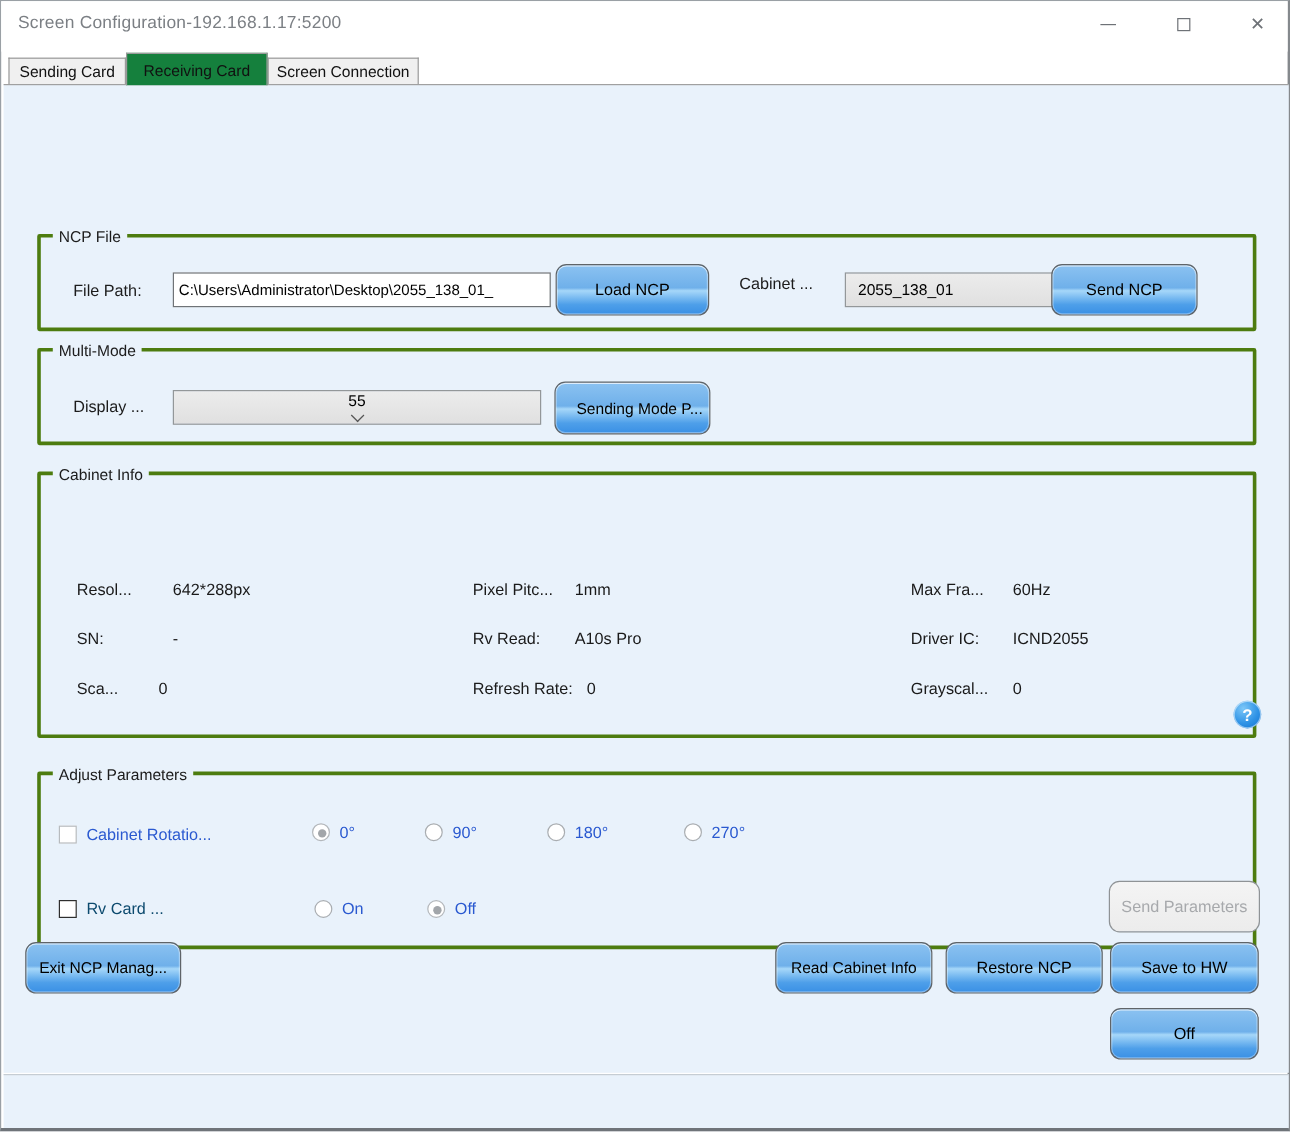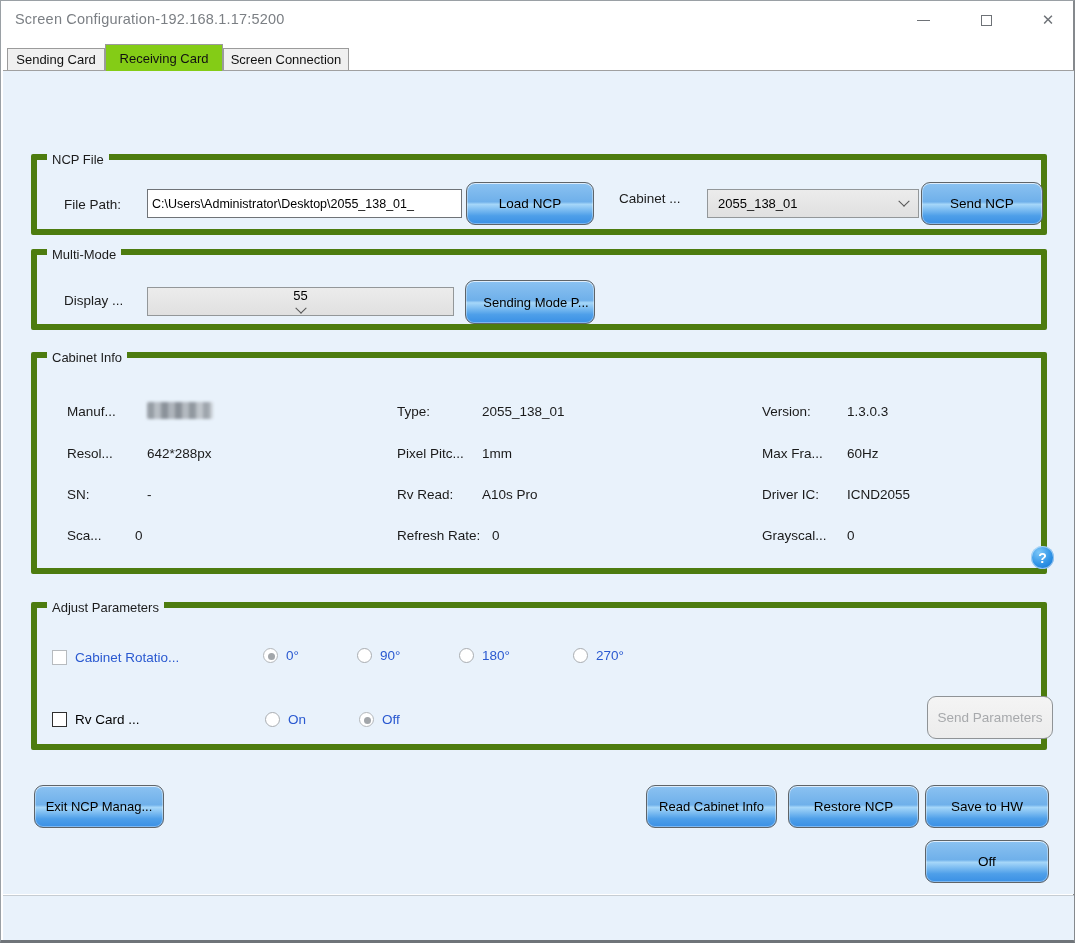--- a/index.html
+++ b/index.html
@@ -23,29 +23,29 @@
   .win-btn{ position:absolute; top:6px; width:34px; height:26px; display:flex; align-items:center; justify-content:center; color:#6e7277; cursor:default; }
   .win-min{ left:905px; font-size:15px; }
   .win-max{ left:968px; font-size:13px; }
   .win-close{ left:1030px; font-size:15px; }
   .min-bar{ width:13px; height:0; border-top:1.5px solid #6e7277; }
   .max-box{ width:11px; height:11px; border:1.5px solid #6e7277; background:transparent; }
   
   .tab{ position:absolute; background:#f0f0f0; border:1px solid #9b9b9b; border-bottom:none;
         font-size:13px; color:#111; display:flex; align-items:center; justify-content:center; cursor:default; }
   .tab-inactive{ top:47px; height:22px; z-index:1; }
-  .tab-active{ top:43px; height:27px; background:#84cc16; z-index:3; }
+  .tab-active{ top:43px; height:27px; background:#15803d; z-index:3; }
   
   .pane{
     position:absolute; left:2px; top:69px; width:1071px; height:824px;
     background:#e9f2fb; border-top:1px solid #a0a0a0;
   }
   .statusstrip{ position:absolute; left:2px; top:894px; width:1071px; height:45px; background:#e9f2fb; border-top:1px solid #c6cdd3; }
   
-  .group{ position:absolute; border:6px solid #4d7c0f; border-radius:2px; }
+  .group{ position:absolute; border:3px solid #4d7c0f; border-radius:2px;margin-top:41px; }
   .group-title{ position:absolute; top:-8px; left:10px; background:#e9f2fb; padding:0 5px; font-size:13px; color:#1c1c1c; }
   
   .lbl{ position:absolute; font-size:13.5px; color:#1c1c1c; white-space:nowrap; }
   .txt-input{
     position:absolute; font-family:"Liberation Sans",sans-serif; font-size:12.5px; color:#000;
     background:#fff; border:1px solid #6f7377; padding:0 4px; outline:none;
   }
   .combo{
     position:absolute; background:linear-gradient(180deg,#ececec, #e0e0e0);
     border:1px solid #939799; display:flex; align-items:center; padding:0 10px; cursor:default;
@@ -69,21 +69,21 @@
   
   .cb{ position:absolute; width:15px; height:15px; background:#fff; }
   .cb-dim{ border:1px solid #b7bbbf; }
   .cb-dark{ border:1.5px solid #2e2e2e; }
   .radio{ position:absolute; width:15px; height:15px; border-radius:50%; background:#fff; border:1px solid #a9adb1; }
   .radio.sel{ border-color:#b3b7bb; }
   .radio.sel::after{
     content:""; position:absolute; left:3.5px; top:3.5px; width:7px; height:7px; border-radius:50%; background:#a2a6aa;
   }
   .blue-lbl{ color:#2a59d0; }
-  .black-lbl{ color:#000000; }
+  .black-lbl{ color:#0c4a6e; }
   
   .ci-row{ position:absolute; left:0; width:100%; height:18px; }
   .ci-cell{ position:absolute; font-size:13.5px; color:#1a1a1a; white-space:nowrap; }
   .ci-cell .flabel{ display:inline-block; }
   .ci-c1{ left:30px; } .ci-c1 .flabel{ min-width:80px; }
   .ci-c2{ left:360px; } .ci-c2 .flabel{ min-width:85px; }
   .ci-c3{ left:725px; } .ci-c3 .flabel{ min-width:85px; }
   .redacted-blob{
     display:inline-block; width:66px; height:17px; vertical-align:middle; margin-top:-3px;
     background:
@@ -133,47 +133,36 @@
     <div class="group" style="left:28px; top:83px; width:1016px; height:81px;">
       <div class="group-title">NCP File</div>
       <div class="lbl" style="left:27px; top:37px;">File Path:</div>
       <input class="txt-input" style="left: 110px; top: 29px; width: 315px; height: 29px;" value="C:\Users\Administrator\Desktop\2055_138_01_">
       <div class="btn-blue" style="left:429px; top:22px; width:128px; height:43px;">Load NCP</div>
       <div class="lbl" style="left:582px; top:31px;">Cabinet ...</div>
       <div class="combo" style="left:670px; top:29px; width:212px; height:29px;">
         <span class="combo-text">2055_138_01</span>
         <span class="chev"></span>
       </div>
-      <div class="btn-blue" style="left:884px; top:22px; width:122px; height:43px;">Send NCP</div>
+      <div class="btn-blue" style="left:842px; top:22px; width:122px; height:43px;">Send NCP</div>
     </div>
 
     <div class="group" style="left:28px; top:178px; width:1016px; height:81px;">
       <div class="group-title">Multi-Mode</div>
       <div class="lbl" style="left:27px; top:38px;">Display ...</div>
       <div class="combo" style="left:110px; top:32px; width:307px; height:29px;flex-direction:column;">
         <span class="combo-text">55</span>
         <span class="chev"></span>
       </div>
       <div class="btn-blue" style="left:428px; top:25px; width:130px; height:44px; font-size:13px;padding-left:12px;">Sending Mode P...</div>
     </div>
 
     <div class="group" style="left:28px; top:281px; width:1016px; height:222px;">
       <div class="group-title">Cabinet Info</div>
 
-      <div class="ci-row" style="top:46px;">
-        <div class="ci-cell ci-c1">
-          <span class="flabel">Manuf...</span><span class="redacted-blob"></span>
-        </div>
-        <div class="ci-cell ci-c2">
-          <span class="flabel">Type:</span><span>2055_138_01</span>
-        </div>
-        <div class="ci-cell ci-c3">
-          <span class="flabel">Version:</span><span>1.3.0.3</span>
-        </div>
-      </div>
 
       <div class="ci-row" style="top:88px;">
         <div class="ci-cell ci-c1">
           <span class="flabel">Resol...</span><span>642*288px</span>
         </div>
         <div class="ci-cell ci-c2">
           <span class="flabel">Pixel Pitc...</span><span>1mm</span>
         </div>
         <div class="ci-cell ci-c3">
           <span class="flabel">Max Fra...</span><span>60Hz</span>
@@ -232,21 +221,21 @@
 
       <span class="radio" style="left:228px; top:104px;"></span>
       <div class="lbl blue-lbl" style="left:251px; top:104px;">On</div>
 
       <span class="radio sel" style="left:322px; top:104px;"></span>
       <div class="lbl blue-lbl" style="left:345px; top:104px;">Off</div>
 
       <div class="btn-disabled" style="left:890px; top:88px; width:126px; height:43px;">Send Parameters</div>
     </div>
 
-    <div class="btn-blue" style="left:31px; top:714px; width:130px; height:43px; font-size:13px;">Exit NCP Manag...</div>
+    <div class="btn-blue" style="left:18px; top:714px; width:130px; height:43px; font-size:13px;">Exit NCP Manag...</div>
     <div class="btn-blue" style="left:785px; top:714px; width:131px; height:43px;">Restore NCP</div>
     <div class="btn-blue" style="left:643px; top:714px; width:131px; height:43px; font-size:13px;">Read Cabinet Info</div>
     <div class="btn-blue" style="left:922px; top:714px; width:124px; height:43px;">Save to HW</div>
     <div class="btn-blue" style="left:922px; top:769px; width:124px; height:43px;">Off</div>
 
   </div>
 
   <div class="statusstrip"></div>
 
 </div>

